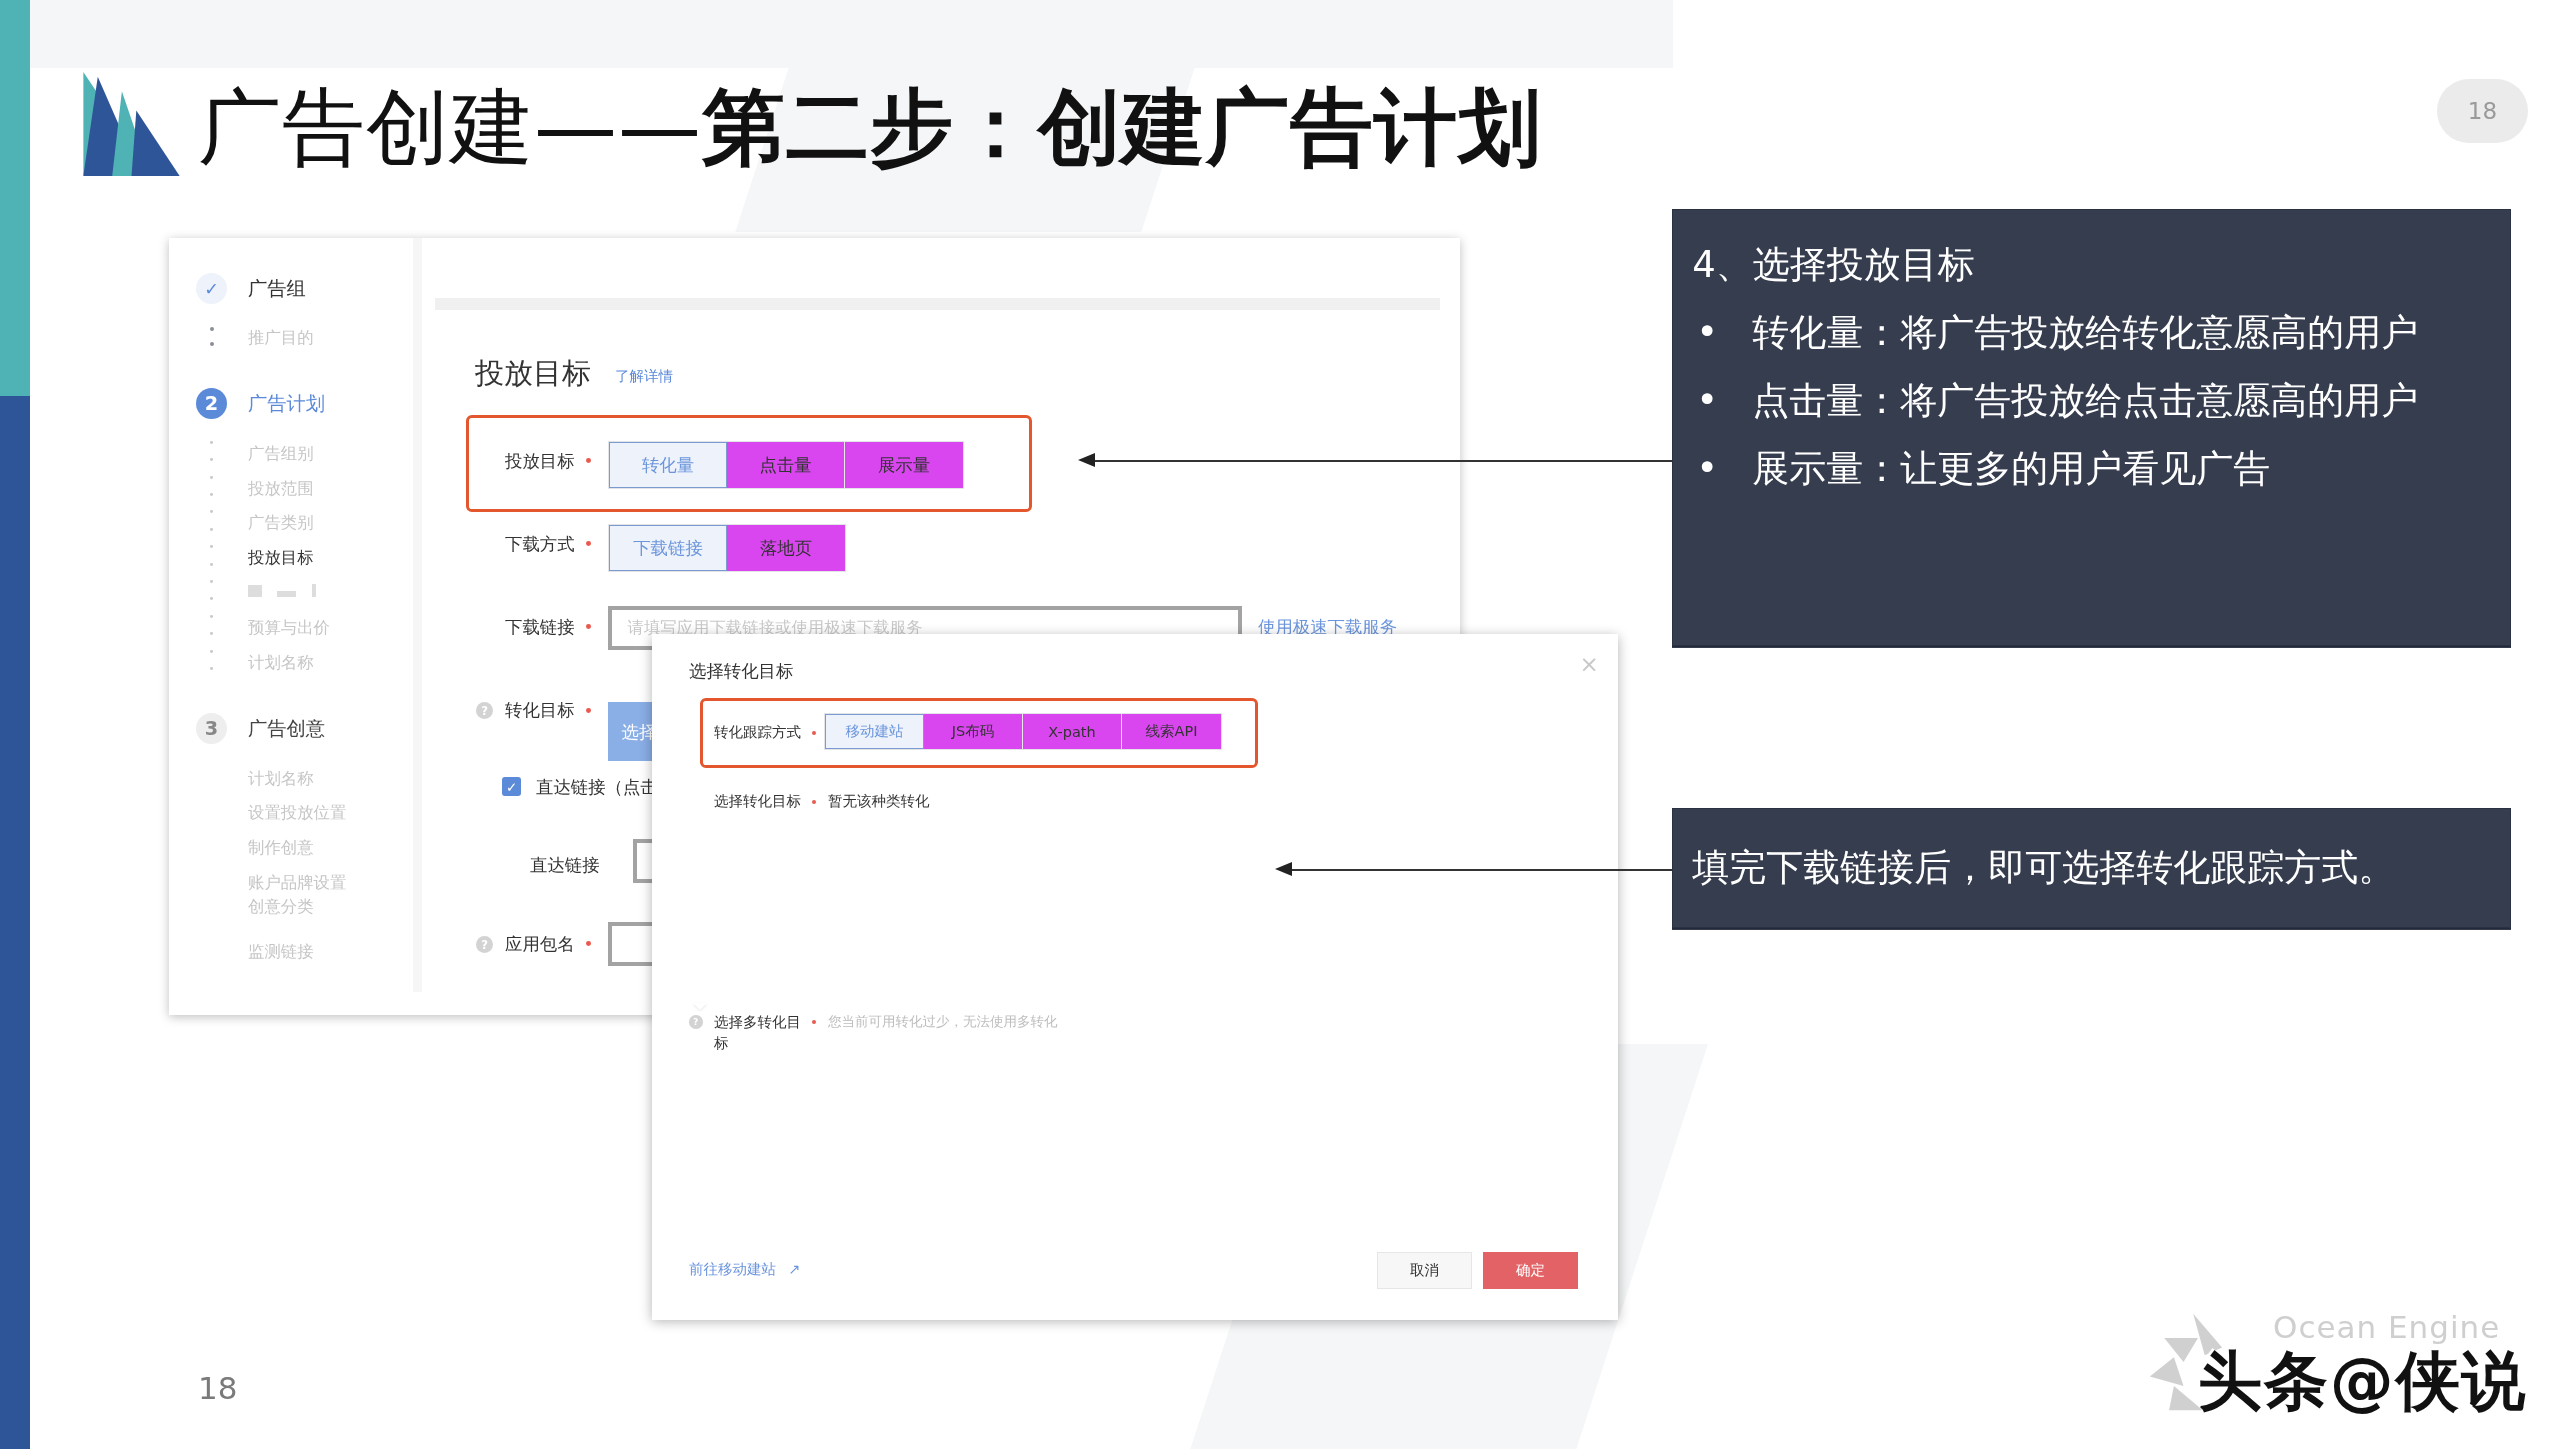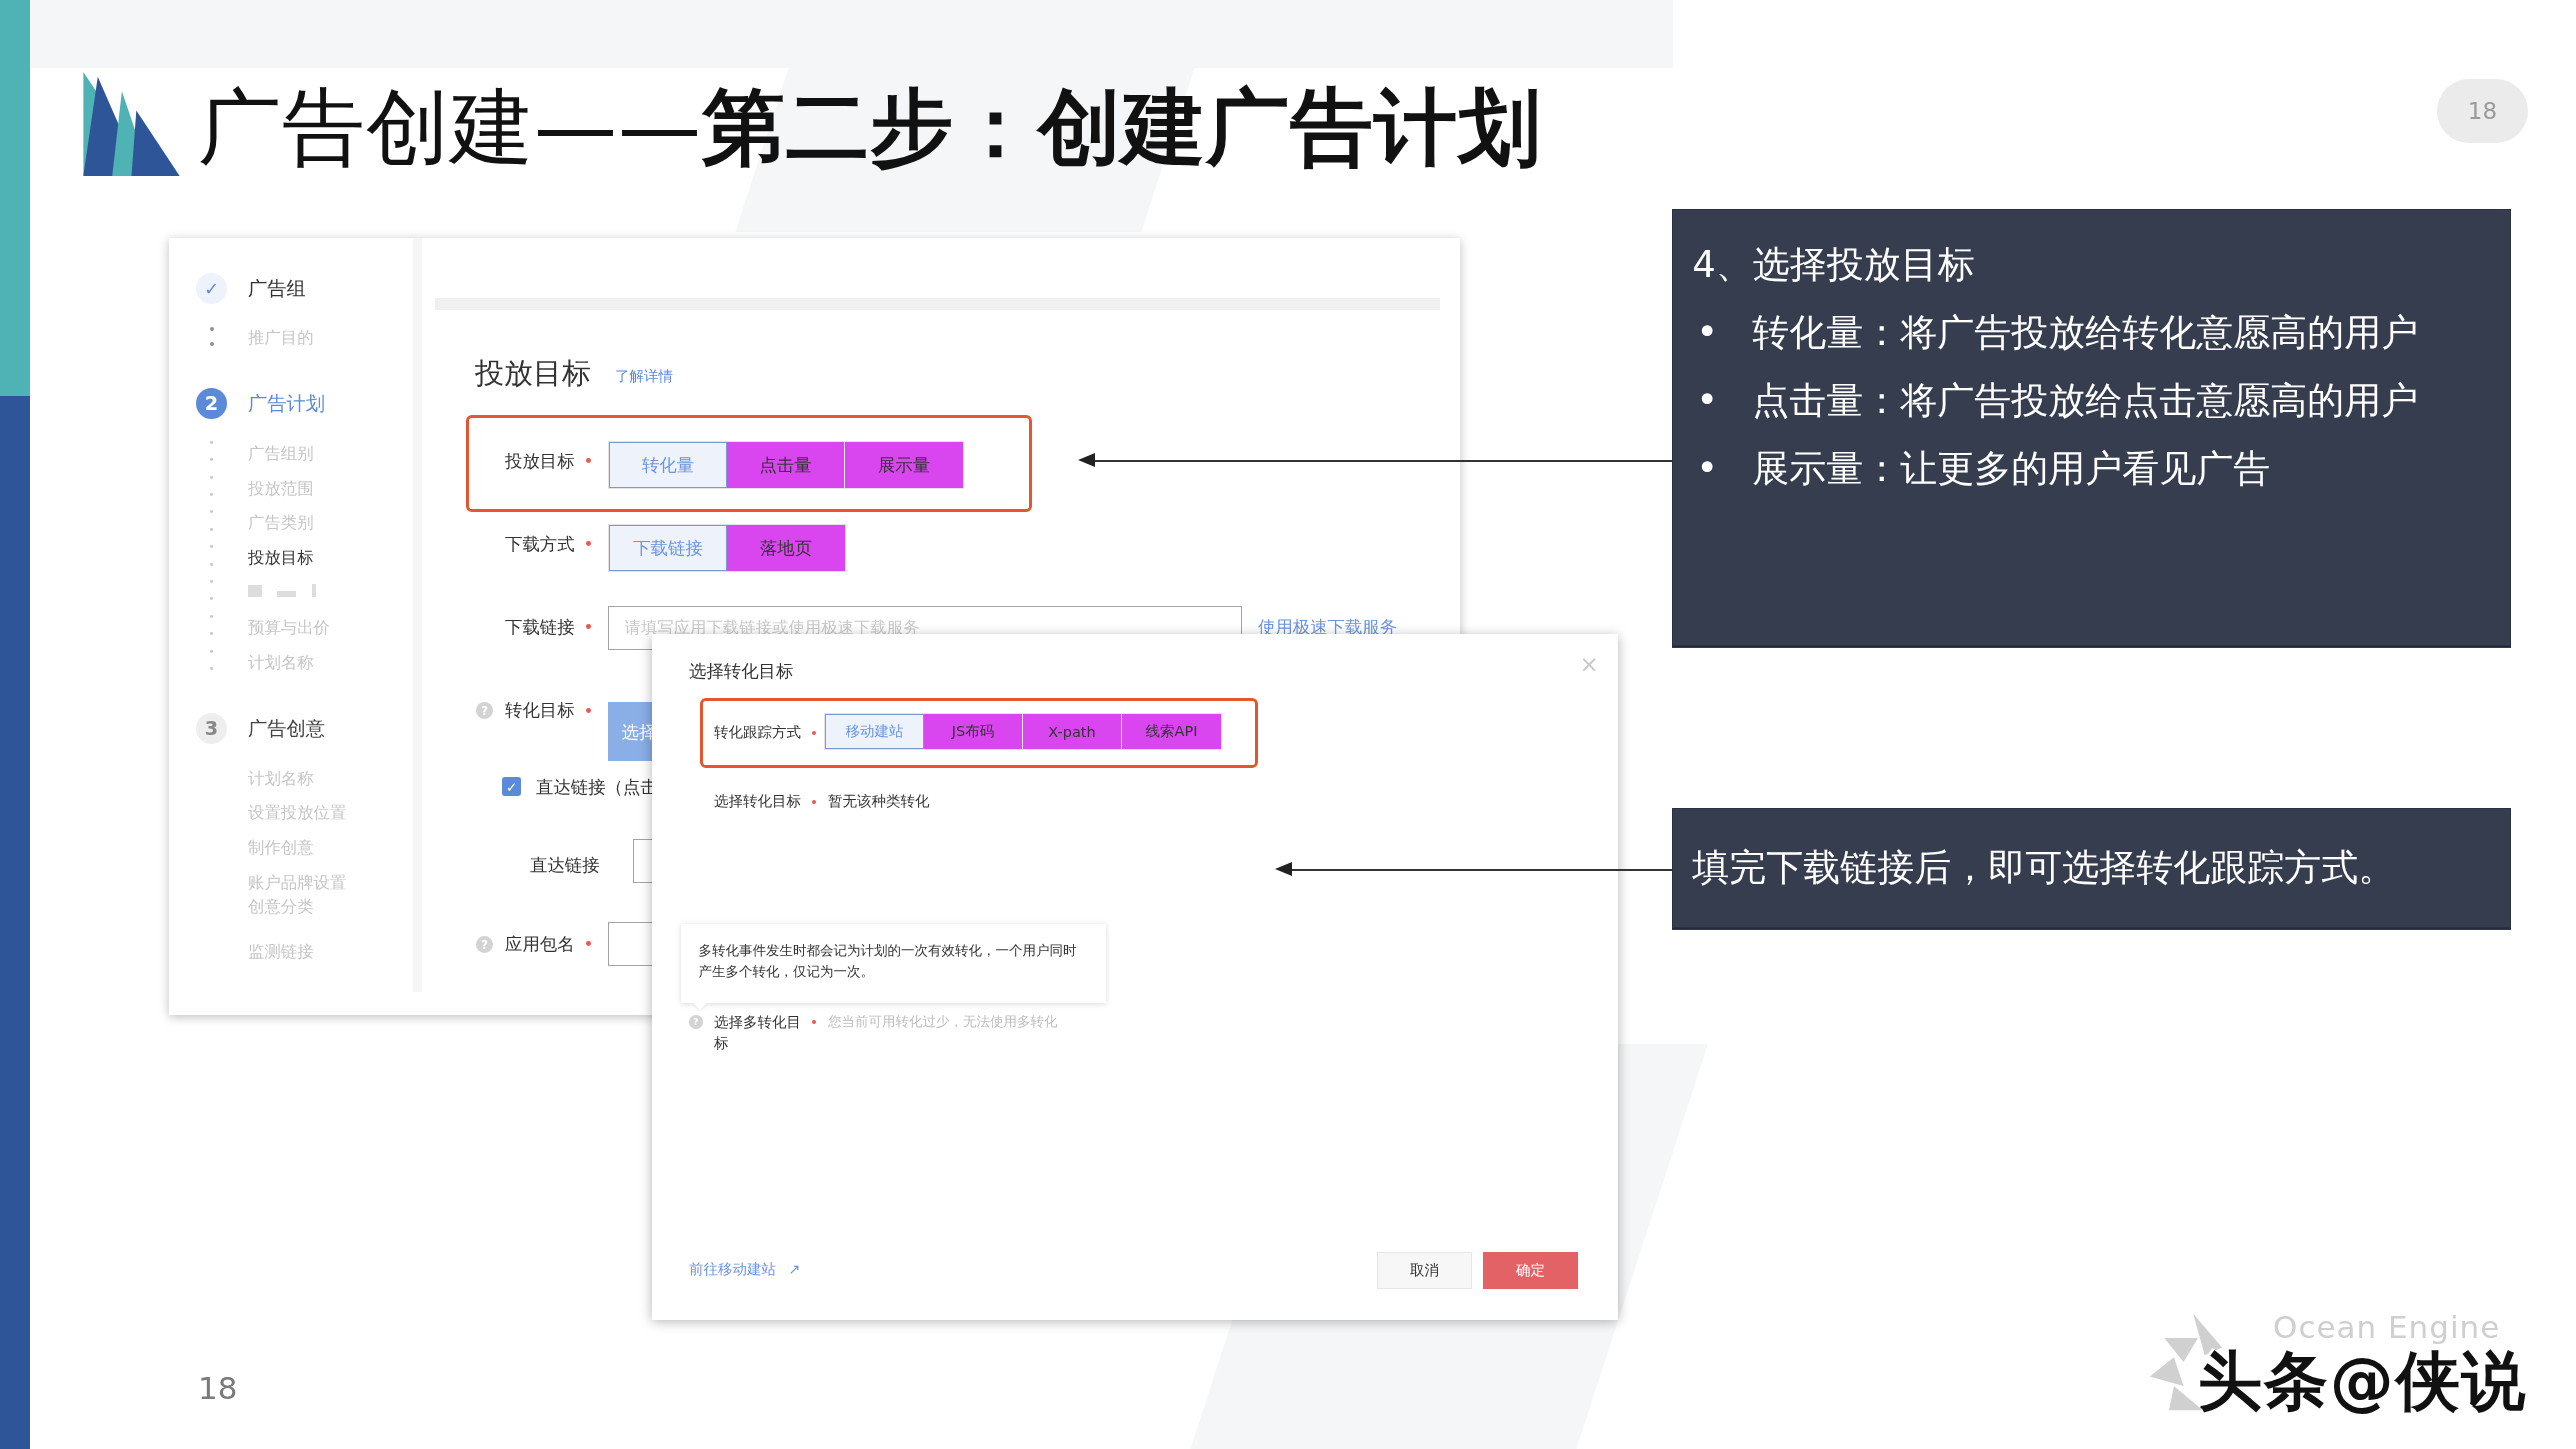--- a/index.html
+++ b/index.html
@@ -33,21 +33,21 @@
   .section-title { position: absolute; left: 306px; top: 116px; font-size: 29px; color: #333; }
   .section-link { position: absolute; left: 446px; top: 129px; font-size: 14.5px; color: #5b8ad8; }
 
   .form-label { position: absolute; font-size: 17.4px; color: #333; white-space: nowrap; }
   .req { position: absolute; width: 4.8px; height: 4.8px; border-radius: 50%; background: #e85a4f; }
   .seg { position: absolute; display: flex; border: 1px solid #e2e4e8; }
   .seg-btn { height: 46px; font-size: 17.4px; display: flex; align-items: center; justify-content: center; border-right: 1px solid #e8e8e8; color: #333; background: #d946ef; }
   .seg-btn:last-child { border-right: none; }
   .seg-btn.sel { background: #edf2fb; color: #6b95dc; border: 1px solid #7b9bd0; }
   .highlight { position: absolute; border: 3.9px solid #e4572e; border-radius: 5.8px; }
-  .input { position: absolute; border: 1px solid #a3a3a3; background: #fff; font-size: 16.4px; color: #c8c8c8; padding-left: 15.5px; display: flex; align-items: center; }
+  .input { position: absolute; border: 4px solid #a3a3a3; background: #fff; font-size: 16.4px; color: #c8c8c8; padding-left: 15.5px; display: flex; align-items: center; }
   .link-text { position: absolute; font-size: 17.4px; color: #6b95dc; white-space: nowrap; }
   .help-icon { position: absolute; width: 17.4px; height: 17.4px; border-radius: 50%; background: #d3d3d3; color: #fff; font-size: 11.6px; display: flex; align-items: center; justify-content: center; font-weight: bold; }
   .checkbox { position: absolute; width: 19.3px; height: 19.3px; background: #5b8ad8; border-radius: 2.9px; color: #fff; font-size: 13.5px; display: flex; align-items: center; justify-content: center; }
   .blue-btn { position: absolute; background: #8aaee6; color: #fff; font-size: 17.4px; display: flex; align-items: center; padding-left: 13.5px; }
 
   
   .modal { position: absolute; left: 652px; top: 634px; width: 966px; height: 686px; background: #fff; box-shadow: 0 1.9px 11.6px rgba(0,0,0,0.3); }
   .modal-title { position: absolute; left: 37px; top: 25px; font-size: 17.4px; color: #333; }
   .modal-close { position: absolute; right: 19.3px; top: 17.4px; font-size: 23px; color: #c8c8c8; }
   .m-label { position: absolute; font-size: 14.5px; color: #333; white-space: nowrap; }
@@ -199,21 +199,20 @@
     <div class="seg-btn m-seg-btn sel" style="width:99px;">移动建站</div>
     <div class="seg-btn m-seg-btn" style="width:99px;">JS布码</div>
     <div class="seg-btn m-seg-btn" style="width:99px;">X-path</div>
     <div class="seg-btn m-seg-btn" style="width:99px;">线索API</div>
   </div>
 
   <div class="m-label" style="left:62px;top:158px;">选择转化目标</div>
   <div class="req" style="left:160px;top:166px;width:3.9px;height:3.9px;"></div>
   <div class="m-label" style="left:176px;top:158px;">暂无该种类转化</div>
 
-  <div class="tooltip">多转化事件发生时都会记为计划的一次有效转化，一个用户同时产生多个转化，仅记为一次。</div>
   <div class="tooltip-arrow"></div>
 
   <div class="help-icon" style="left:37px;top:381px;width:13.5px;height:13.5px;font-size:8.7px;">?</div>
   <div class="m-label" style="left:62px;top:379px;">选择多转化目</div>
   <div class="m-label" style="left:62px;top:400px;">标</div>
   <div class="req" style="left:160px;top:386px;width:3.9px;height:3.9px;"></div>
   <div class="m-gray" style="left:176px;top:379px;">您当前可用转化过少，无法使用多转化</div>
 
   <div class="m-footer-link">
     <span>前往移动建站</span>

